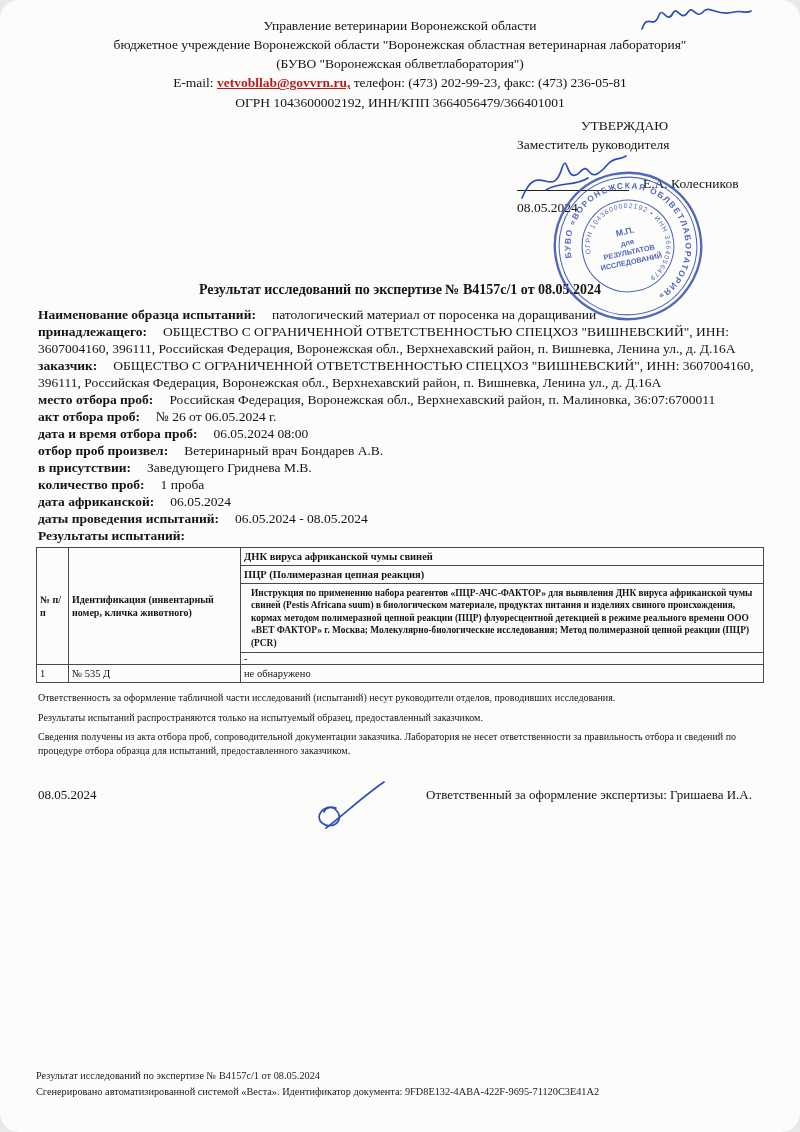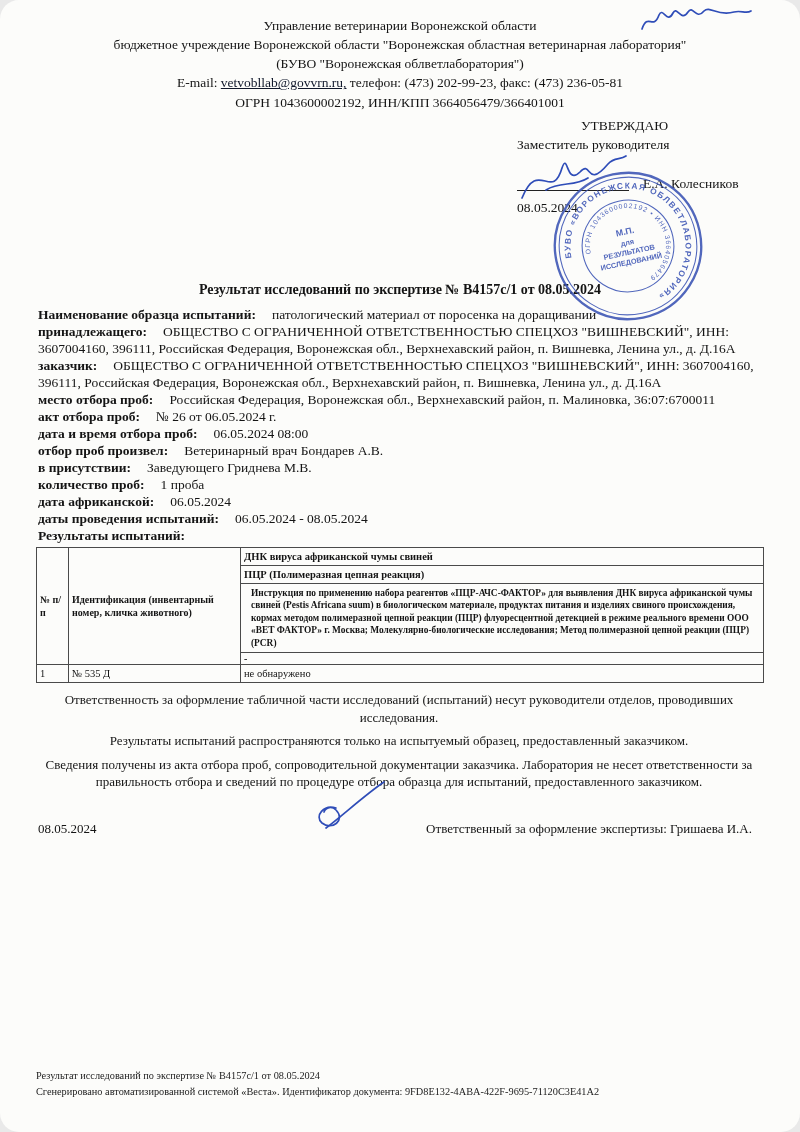--- a/index.html
+++ b/index.html
@@ -5,21 +5,21 @@
   * { margin:0; padding:0; box-sizing:border-box; }
   html,body { background:#e9e9e9; }
   .page {
     width:800px; height:1132px; position:relative; margin:0 auto;
     background:#fcfcfa; color:#141414; overflow:hidden;
     font-family:"Liberation Serif","DejaVu Serif",serif;
     border-radius:19px;
   }
   
   .header { text-align:center; padding-top:16px; font-size:13.5px; line-height:1.42; }
-  .email { text-decoration:underline; color:#0f172a; cursor:pointer; }
+  .email { text-decoration:underline; color:#b91c1c; cursor:pointer;font-weight:bold; }
   
   .approval-zone { position:relative; height:168px; }
   .approval { position:absolute; top:4px; left:517px; width:270px; font-size:13.5px; line-height:1.45; }
   .approval-title { margin-left:64px; }
   .sig-row { display:flex; align-items:center; margin-top:19px; }
   .sig-line { display:inline-block; width:112px; border-bottom:1px solid #222; height:14px; }
   .sig-name { margin-left:14px; }
   .approval-date { margin-top:5px; }
   
   .stamp { position:absolute; left:550px; top:168px; width:156px; height:156px;
@@ -37,21 +37,21 @@
   .field b { margin-right:16px; }
   
   table.results { border-collapse:collapse; table-layout:fixed; width:728px; margin:3px 36px 0 36px; }
   .results td { border:1px solid #4a4a4a; text-align:left; vertical-align:middle; padding:2px 3px; }
   .results .hdr { font-weight:bold; font-size:10.5px; line-height:1.25; }
   .results .hdr-left { font-weight:bold; font-size:10px; line-height:1.3; }
   .results .method { font-weight:bold; font-size:9.4px; line-height:1.32; padding:3px 10px; }
   .results .dash-row { font-size:10px; font-weight:bold; padding:0 3px; }
   .results .data { font-size:10.5px; padding:3px; }
   
-  .notes { margin:8px 40px 0 38px; font-size:13px; line-height:1.35;text-align:center; }
+  .notes { margin:8px 40px 0 38px; font-size:10px; line-height:1.35; }
   .notes p { margin-bottom:6px; }
   
   .signoff { display:flex; justify-content:space-between; align-items:flex-end;
              margin:30px 48px 0 38px; font-size:13px; }
   
   .footer { position:absolute; left:36px; top:1068px; font-size:10.3px; line-height:1.55; color:#1c1c1c; }
 </style>
 </head>
 <body>
 

